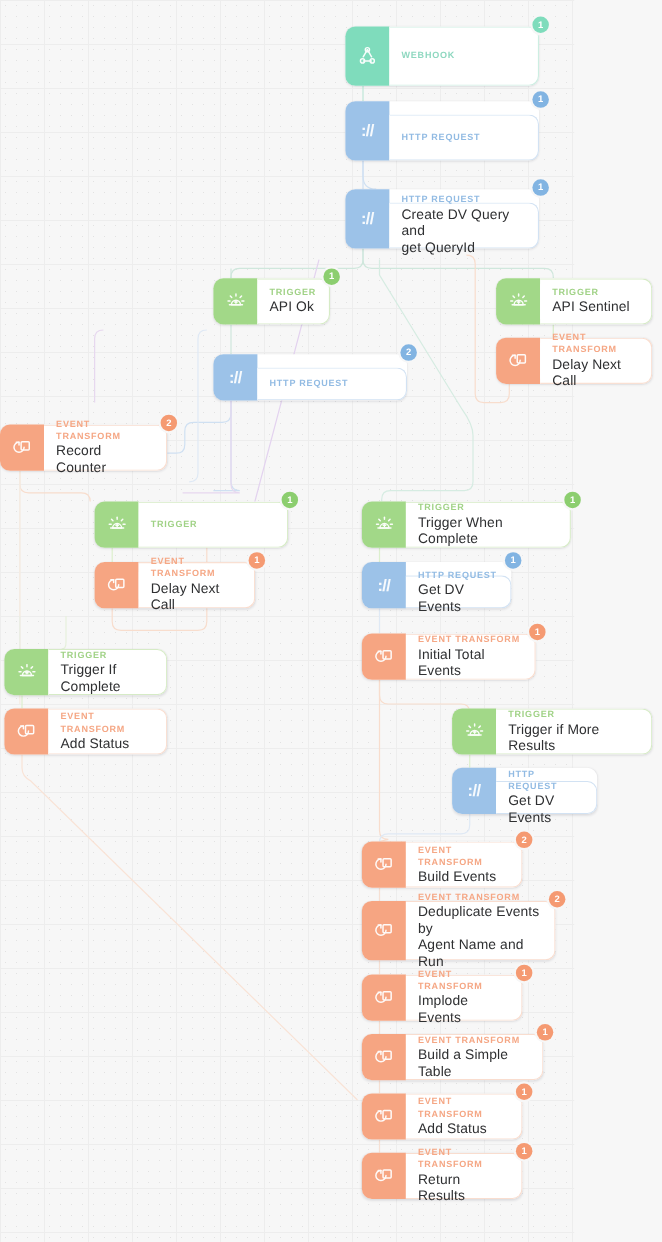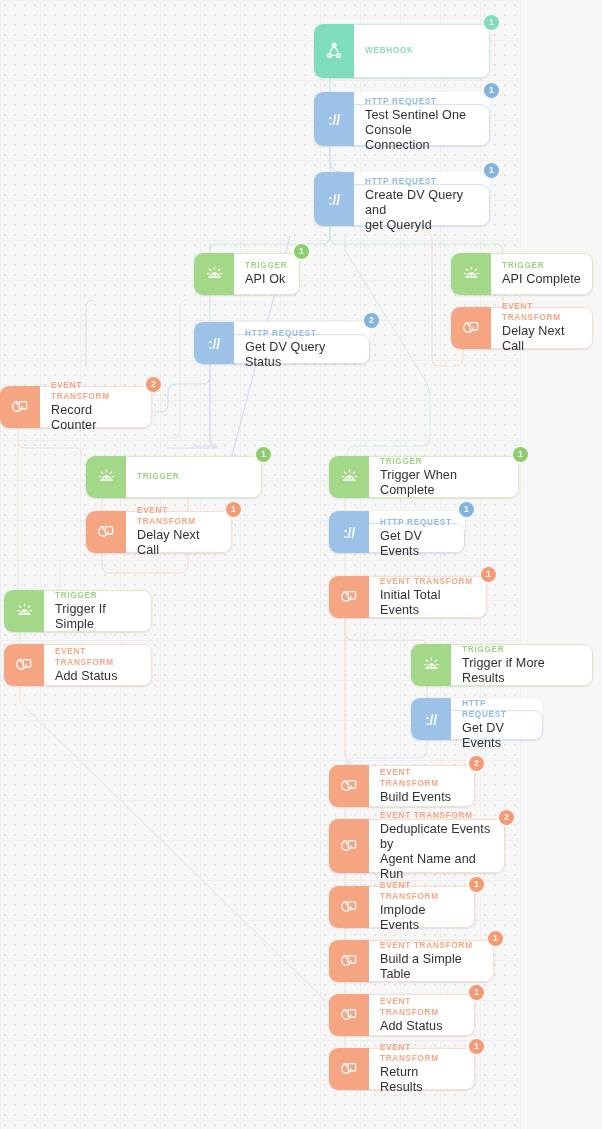--- a/index.html
+++ b/index.html
@@ -196,22 +196,20 @@
       <div class="kicker">WEBHOOK</div>
     </div>
     <div class="badge">1</div>
   </div>
       <div class="node t-http" style="left: 314px; top: 92px; width: 176px; height: 54px;">
     <div class="icon-pane">
           <span class="slash">://</span>
         </div>
     <div class="body">
       <div class="kicker">HTTP REQUEST</div>
-      <div class="title">Test Sentinel One
-Console Connection</div>
     </div>
     <div class="badge">1</div>
   </div>
       <div class="node t-http" style="left: 314px; top: 172px; width: 176px; height: 54px;">
     <div class="icon-pane">
           <span class="slash">://</span>
         </div>
     <div class="body">
       <div class="kicker">HTTP REQUEST</div>
       <div class="title">Create DV Query and
@@ -250,31 +248,30 @@
               <path d="M5.4 5.1 L6.7 6.4"></path>
               <path d="M15.6 5.1 L14.3 6.4"></path>
               <path d="M3.3 9.6 L5.1 9.6"></path>
               <path d="M17.7 9.6 L15.9 9.6"></path>
               <path d="M9.4 10.5 L11.6 10.5 M10.5 9.4 L10.5 11.6"></path>
             </g>
           </svg>
         </div>
     <div class="body">
       <div class="kicker">TRIGGER</div>
-      <div class="title">API Complete</div>
+      <div class="title">API Sentinel</div>
     </div>
 
   </div>
       <div class="node t-http" style="left: 194px; top: 322px; width: 176px; height: 42px;">
     <div class="icon-pane">
           <span class="slash">://</span>
         </div>
     <div class="body">
       <div class="kicker">HTTP REQUEST</div>
-      <div class="title">Get DV Query Status</div>
     </div>
     <div class="badge">2</div>
   </div>
       <div class="node t-event" style="left: 451px; top: 307px; width: 142px; height: 42px;">
     <div class="icon-pane">
           <svg class="ic" width="21" height="21" viewBox="0 0 21 21">
             <g stroke="#ffffff" stroke-width="1.35" fill="none" stroke-linecap="round" stroke-linejoin="round" opacity="0.95">
               <rect x="9.2" y="4.6" width="7.4" height="7.4" rx="0.9"></rect>
               <path d="M11.9 9.6 a4.6 4.6 0 1 1 -4.6 -4.6"></path>
               <path d="M7.3 5.0 L7.3 7.6 M7.3 5.0 L4.8 5.0"></path>
@@ -396,21 +393,21 @@
               <path d="M5.4 5.1 L6.7 6.4"></path>
               <path d="M15.6 5.1 L14.3 6.4"></path>
               <path d="M3.3 9.6 L5.1 9.6"></path>
               <path d="M17.7 9.6 L15.9 9.6"></path>
               <path d="M9.4 10.5 L11.6 10.5 M10.5 9.4 L10.5 11.6"></path>
             </g>
           </svg>
         </div>
     <div class="body">
       <div class="kicker">TRIGGER</div>
-      <div class="title">Trigger If Simple</div>
+      <div class="title">Trigger If Complete</div>
     </div>
 
   </div>
       <div class="node t-trigger" style="left: 411px; top: 644px; width: 182px; height: 42px;">
     <div class="icon-pane">
           <svg class="ic" width="21" height="21" viewBox="0 0 21 21">
             <g stroke="#ffffff" stroke-width="1.35" fill="none" stroke-linecap="round" stroke-linejoin="round" opacity="0.95">
               <path d="M6.4 13.1 a4.1 4.1 0 0 1 8.2 0 z"></path>
               <path d="M4.6 13.1 L16.4 13.1"></path>
               <path d="M10.5 3.2 L10.5 5.1"></path>

